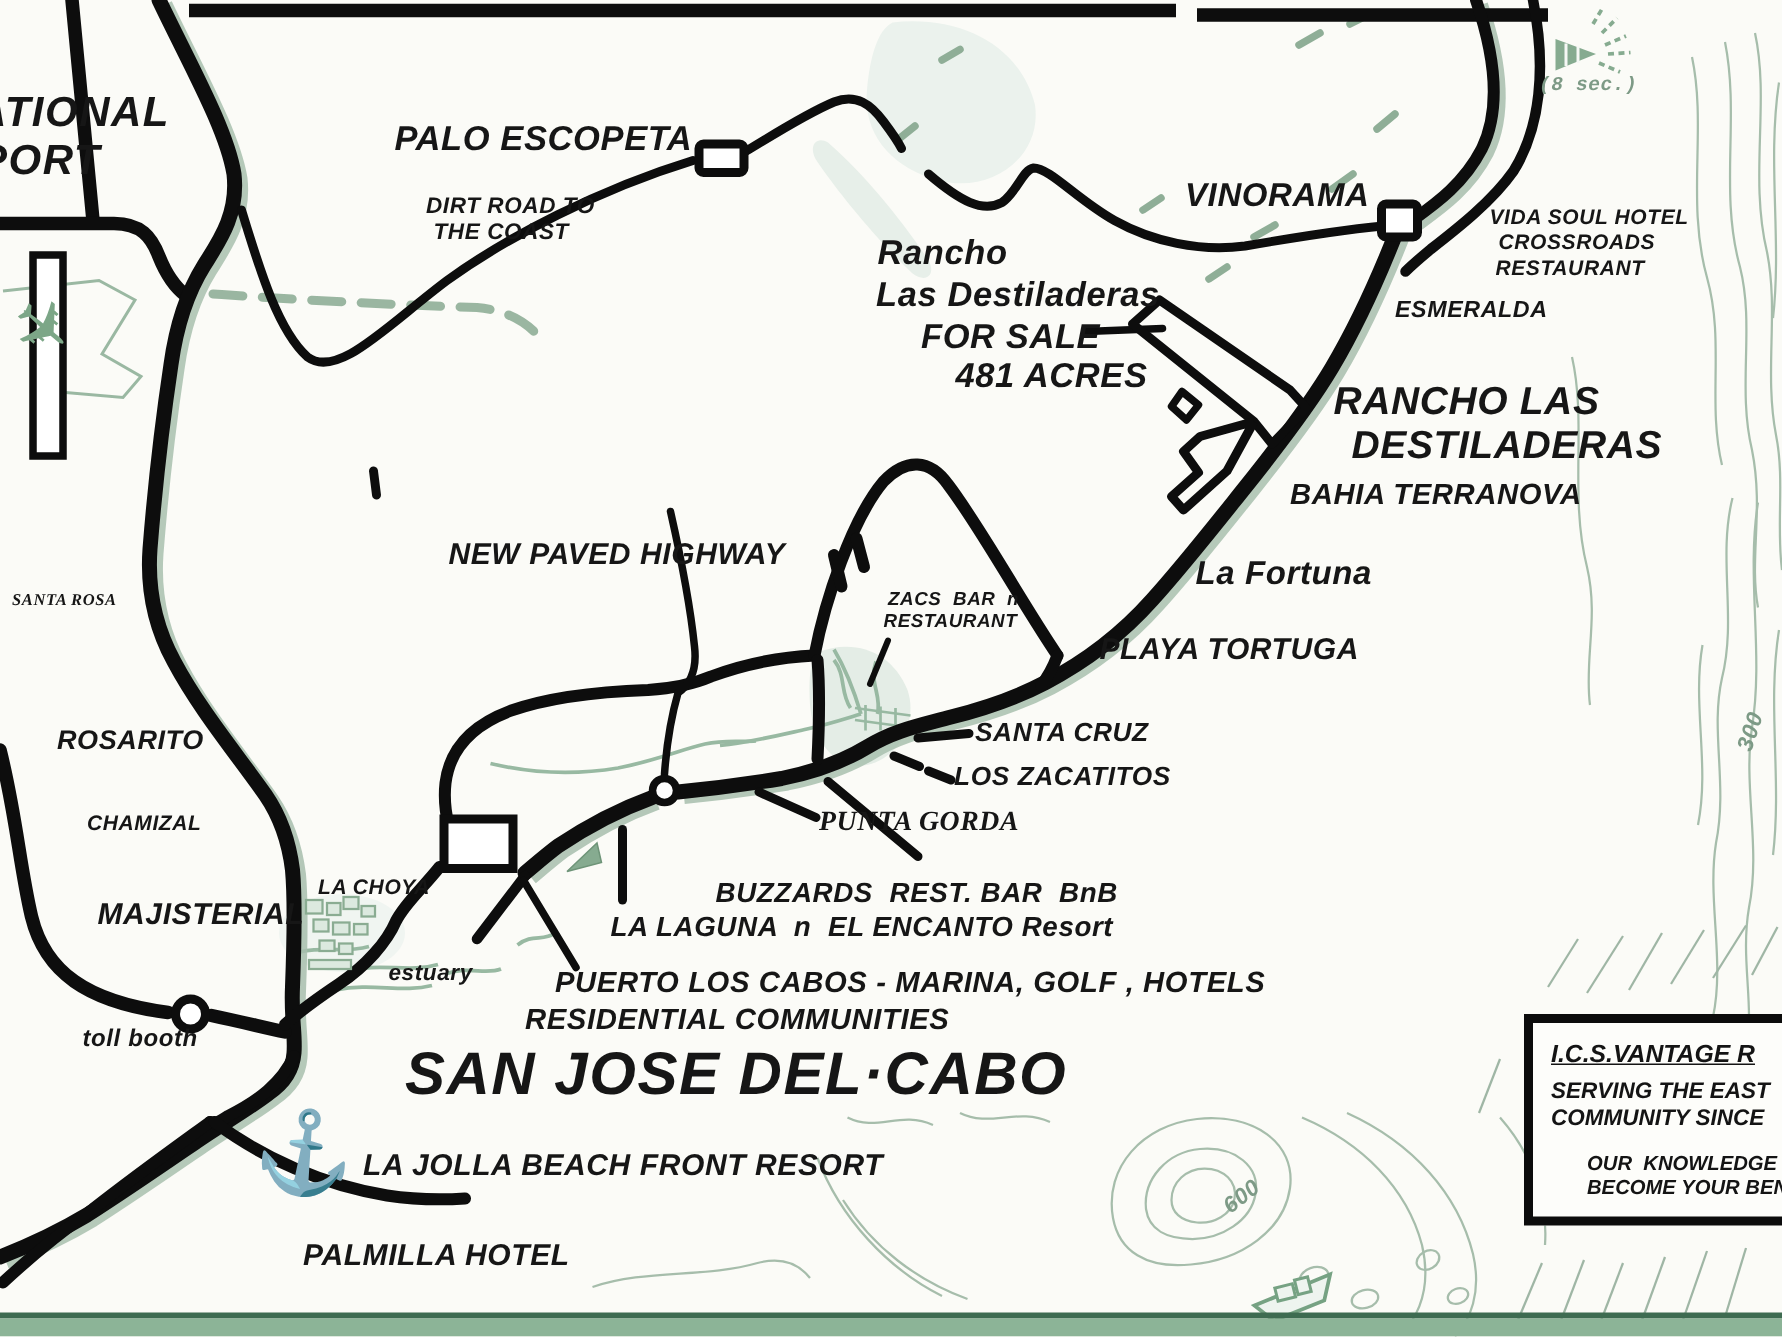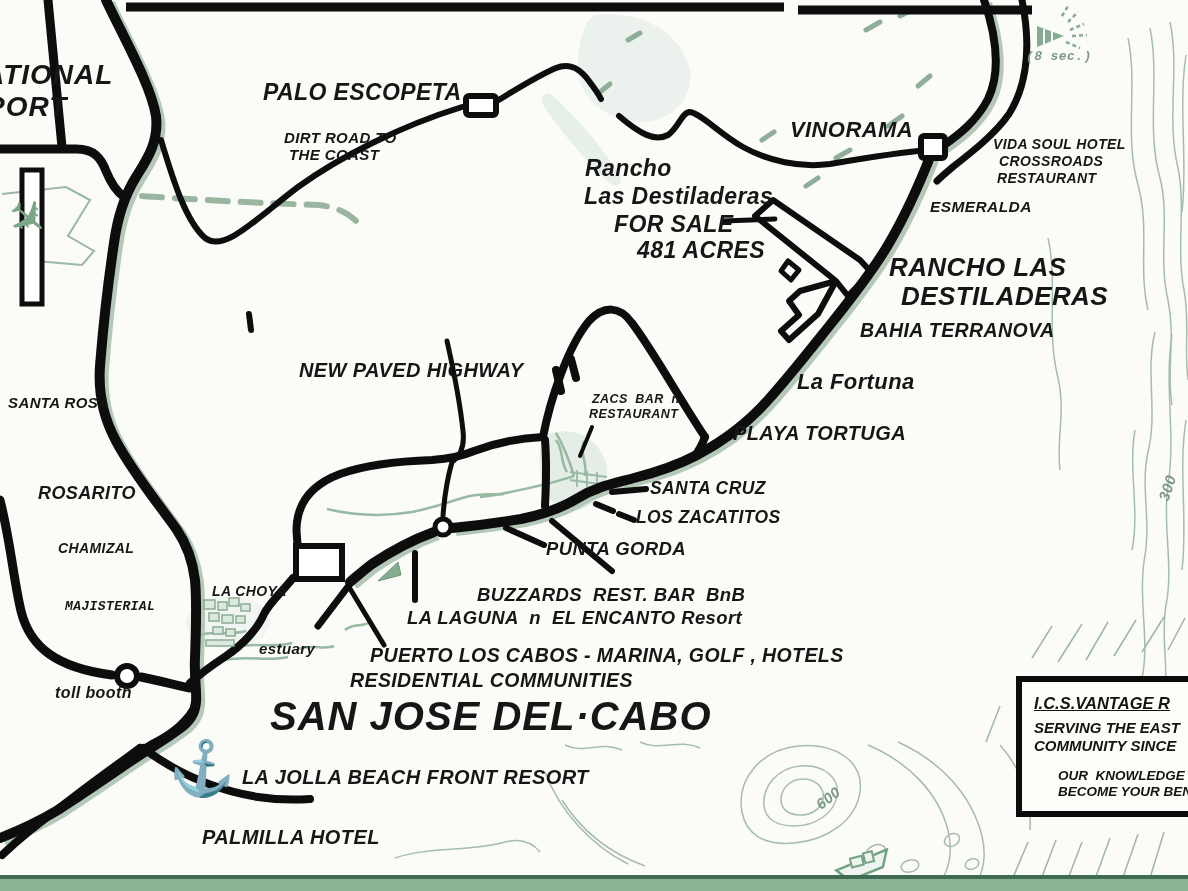--- a/index.html
+++ b/index.html
@@ -240,32 +240,32 @@
 <div class="lbl" style="left:901px;top:283px;font-size:26px;">DESTILADERAS</div>
 <div class="lbl" style="left:889px;top:254px;font-size:26px;">RANCHO LAS</div>
 <div class="lbl" style="left:860px;top:320px;font-size:19.5px;">BAHIA TERRANOVA</div>
 <div class="lbl" style="left:797px;top:370px;font-size:22px;">La Fortuna</div>
 <div class="lbl" style="left:733px;top:423px;font-size:20px;">PLAYA TORTUGA</div>
 <div class="lbl" style="left:299px;top:360px;font-size:20px;">NEW PAVED HIGHWAY</div>
 <div class="lbl" style="left:592px;top:393px;font-size:12.5px;">ZACS  BAR  n</div>
 <div class="lbl" style="left:589px;top:408px;font-size:12.5px;">RESTAURANT</div>
 <div class="lbl" style="left:650px;top:479px;font-size:17.5px;">SANTA CRUZ</div>
 <div class="lbl" style="left:636px;top:508px;font-size:17.5px;">LOS ZACATITOS</div>
-<div class="lbl" style="left:546px;top:539px;font-size:18.5px;">PUNTA GORDA</div>
+<div class="lbl" style="left:546px;top:539px;font-size:18.5px;font-family:Liberation Serif, serif;">PUNTA GORDA</div>
 <div class="lbl" style="left:477px;top:585px;font-size:18.5px;">BUZZARDS  REST. BAR  BnB</div>
 <div class="lbl" style="left:407px;top:608px;font-size:18.5px;">LA LAGUNA  n  EL ENCANTO Resort</div>
 <div class="lbl" style="left:370px;top:645px;font-size:19.5px;">PUERTO LOS CABOS - MARINA, GOLF , HOTELS</div>
 <div class="lbl" style="left:350px;top:670px;font-size:19.5px;">RESIDENTIAL COMMUNITIES</div>
 <div class="lbl" style="left:270px;top:695px;font-size:40px;letter-spacing:1px;">SAN JOSE DEL·CABO</div>
 <div class="lbl" style="left:242px;top:767px;font-size:20px;">LA JOLLA BEACH FRONT RESORT</div>
 <div class="lbl" style="left:202px;top:827px;font-size:20px;">PALMILLA HOTEL</div>
-<div class="lbl" style="left:8px;top:395px;font-size:15px;">SANTA ROSA</div>
+<div class="lbl" style="left:8px;top:395px;font-size:11px;font-family:Liberation Serif, serif;">SANTA ROSA</div>
 <div class="lbl" style="left:38px;top:484px;font-size:18px;">ROSARITO</div>
 <div class="lbl" style="left:58px;top:541px;font-size:14px;text-align:right;">CHAMIZAL</div>
-<div class="lbl" style="left:65px;top:600px;font-size:13px;font-family:Liberation Mono, monospace;">MAJISTERIAL</div>
+<div class="lbl" style="left:65px;top:600px;font-size:20px;">MAJISTERIAL</div>
 <div class="lbl" style="left:212px;top:584px;font-size:14px;">LA CHOYA</div>
 <div class="lbl" style="left:259px;top:641px;font-size:15px;">estuary</div>
 <div class="lbl" style="left:55px;top:685px;font-size:16px;">toll booth</div>
 <div class="lbl soft rot" style="left:1156px;top:498px;font-size:15px;transform:rotate(-72deg);">300</div>
 <div class="lbl soft rot" style="left:813px;top:800px;font-size:15px;transform:rotate(-38deg);">600</div>
 
 <div id="infobox">
   <div class="t">I.C.S.VANTAGE R</div>
   <div class="m">SERVING THE EAST</div>
   <div class="m">COMMUNITY SINCE</div>

